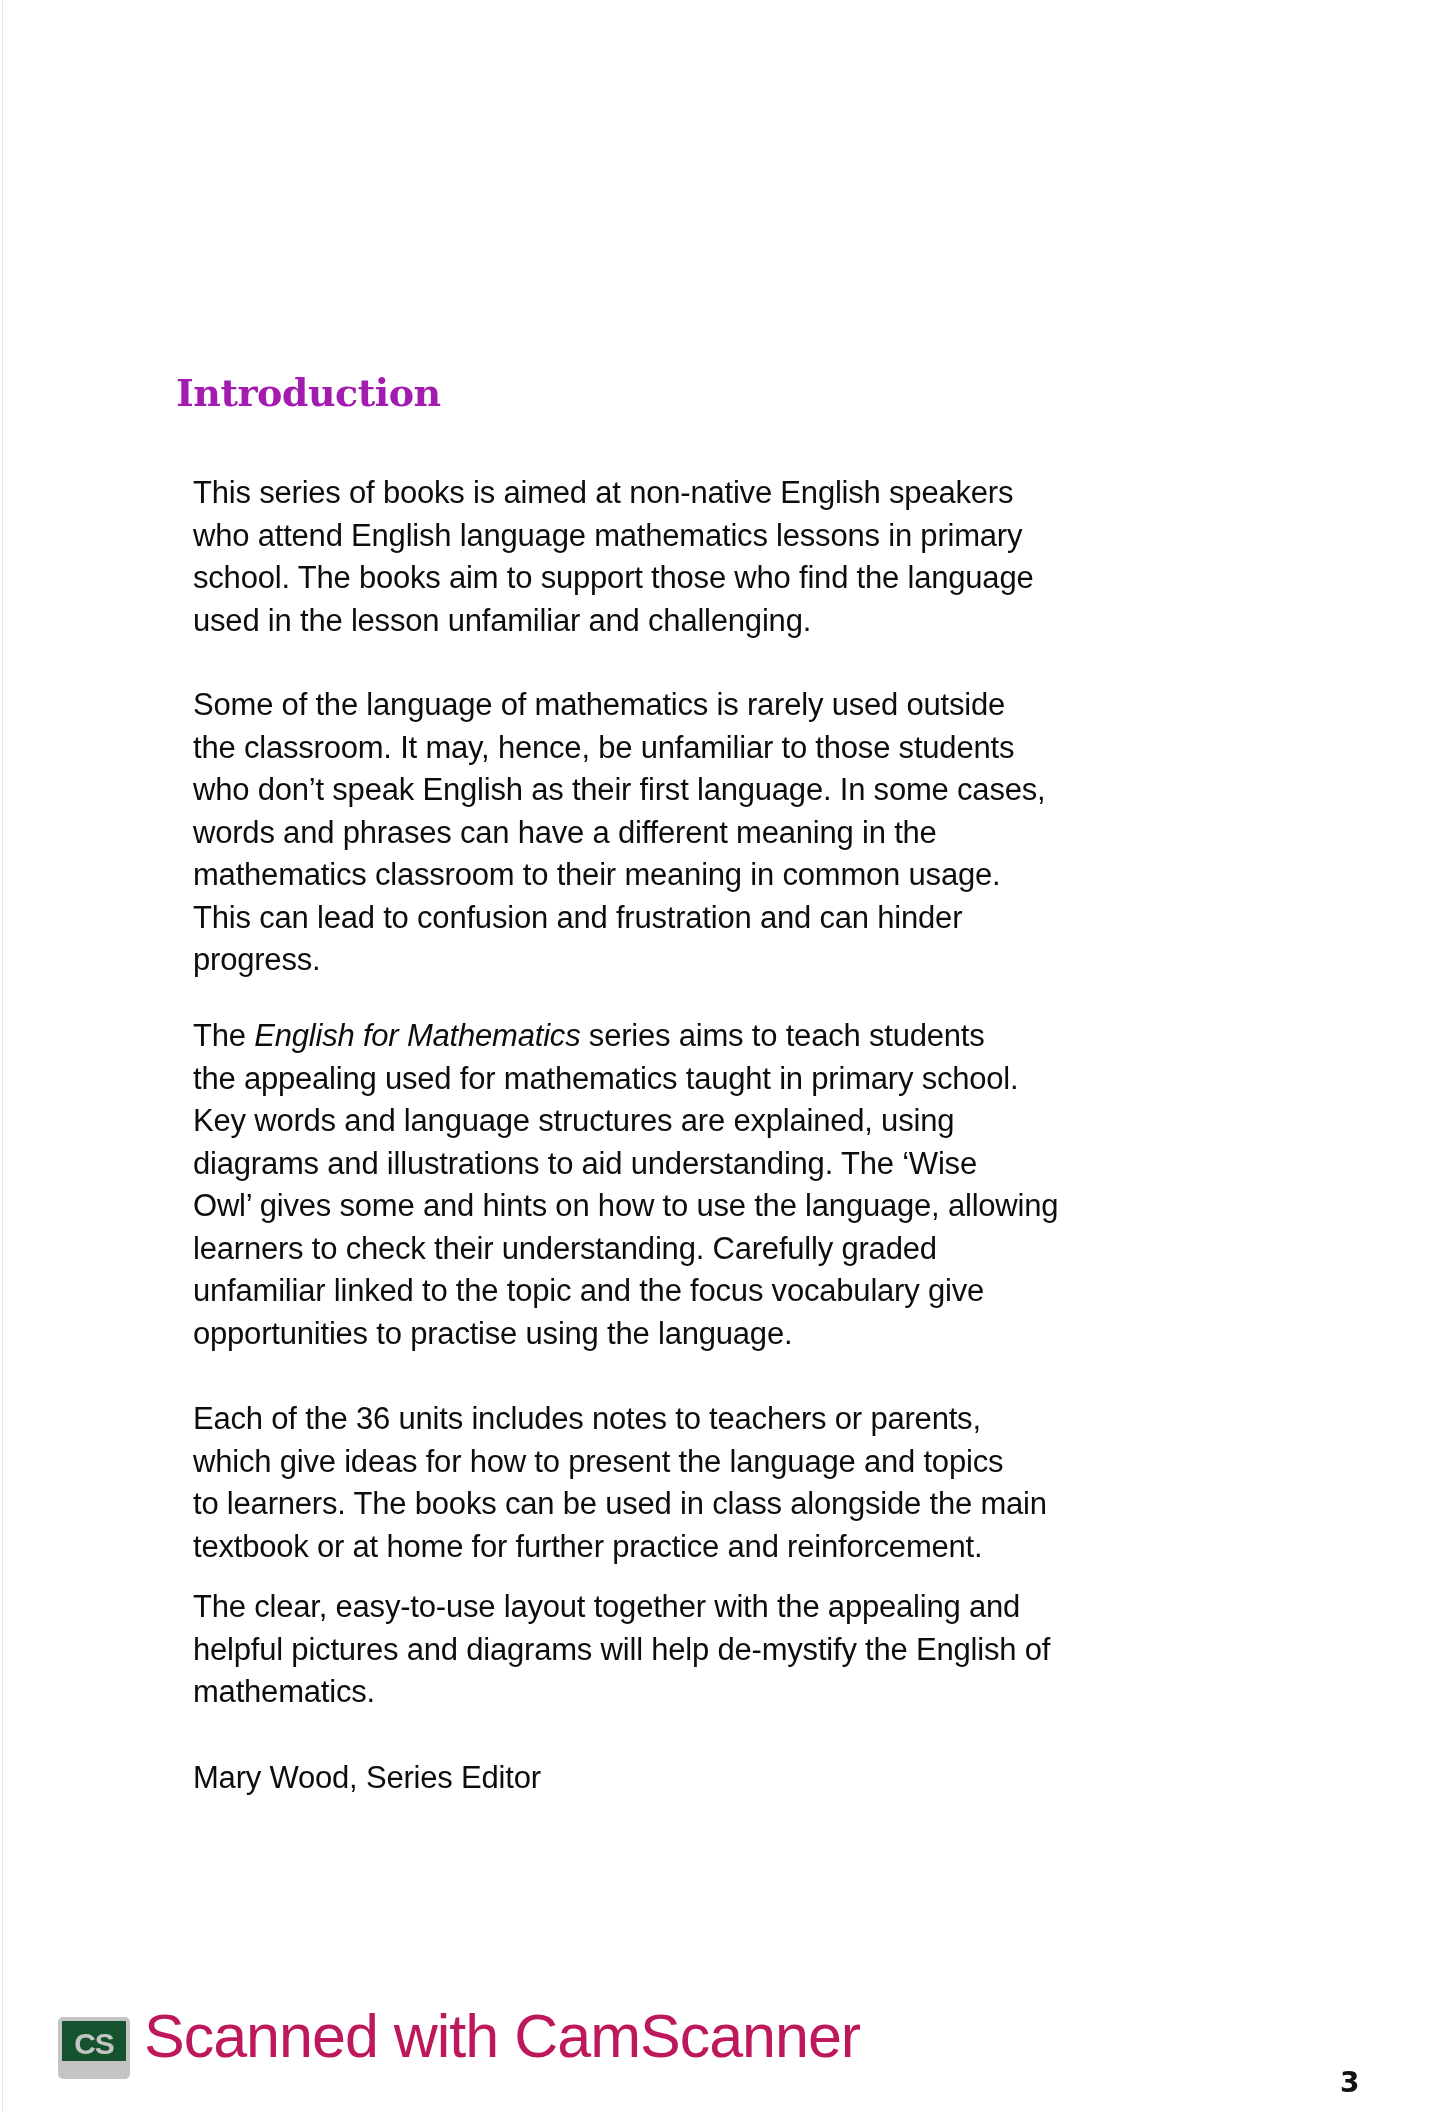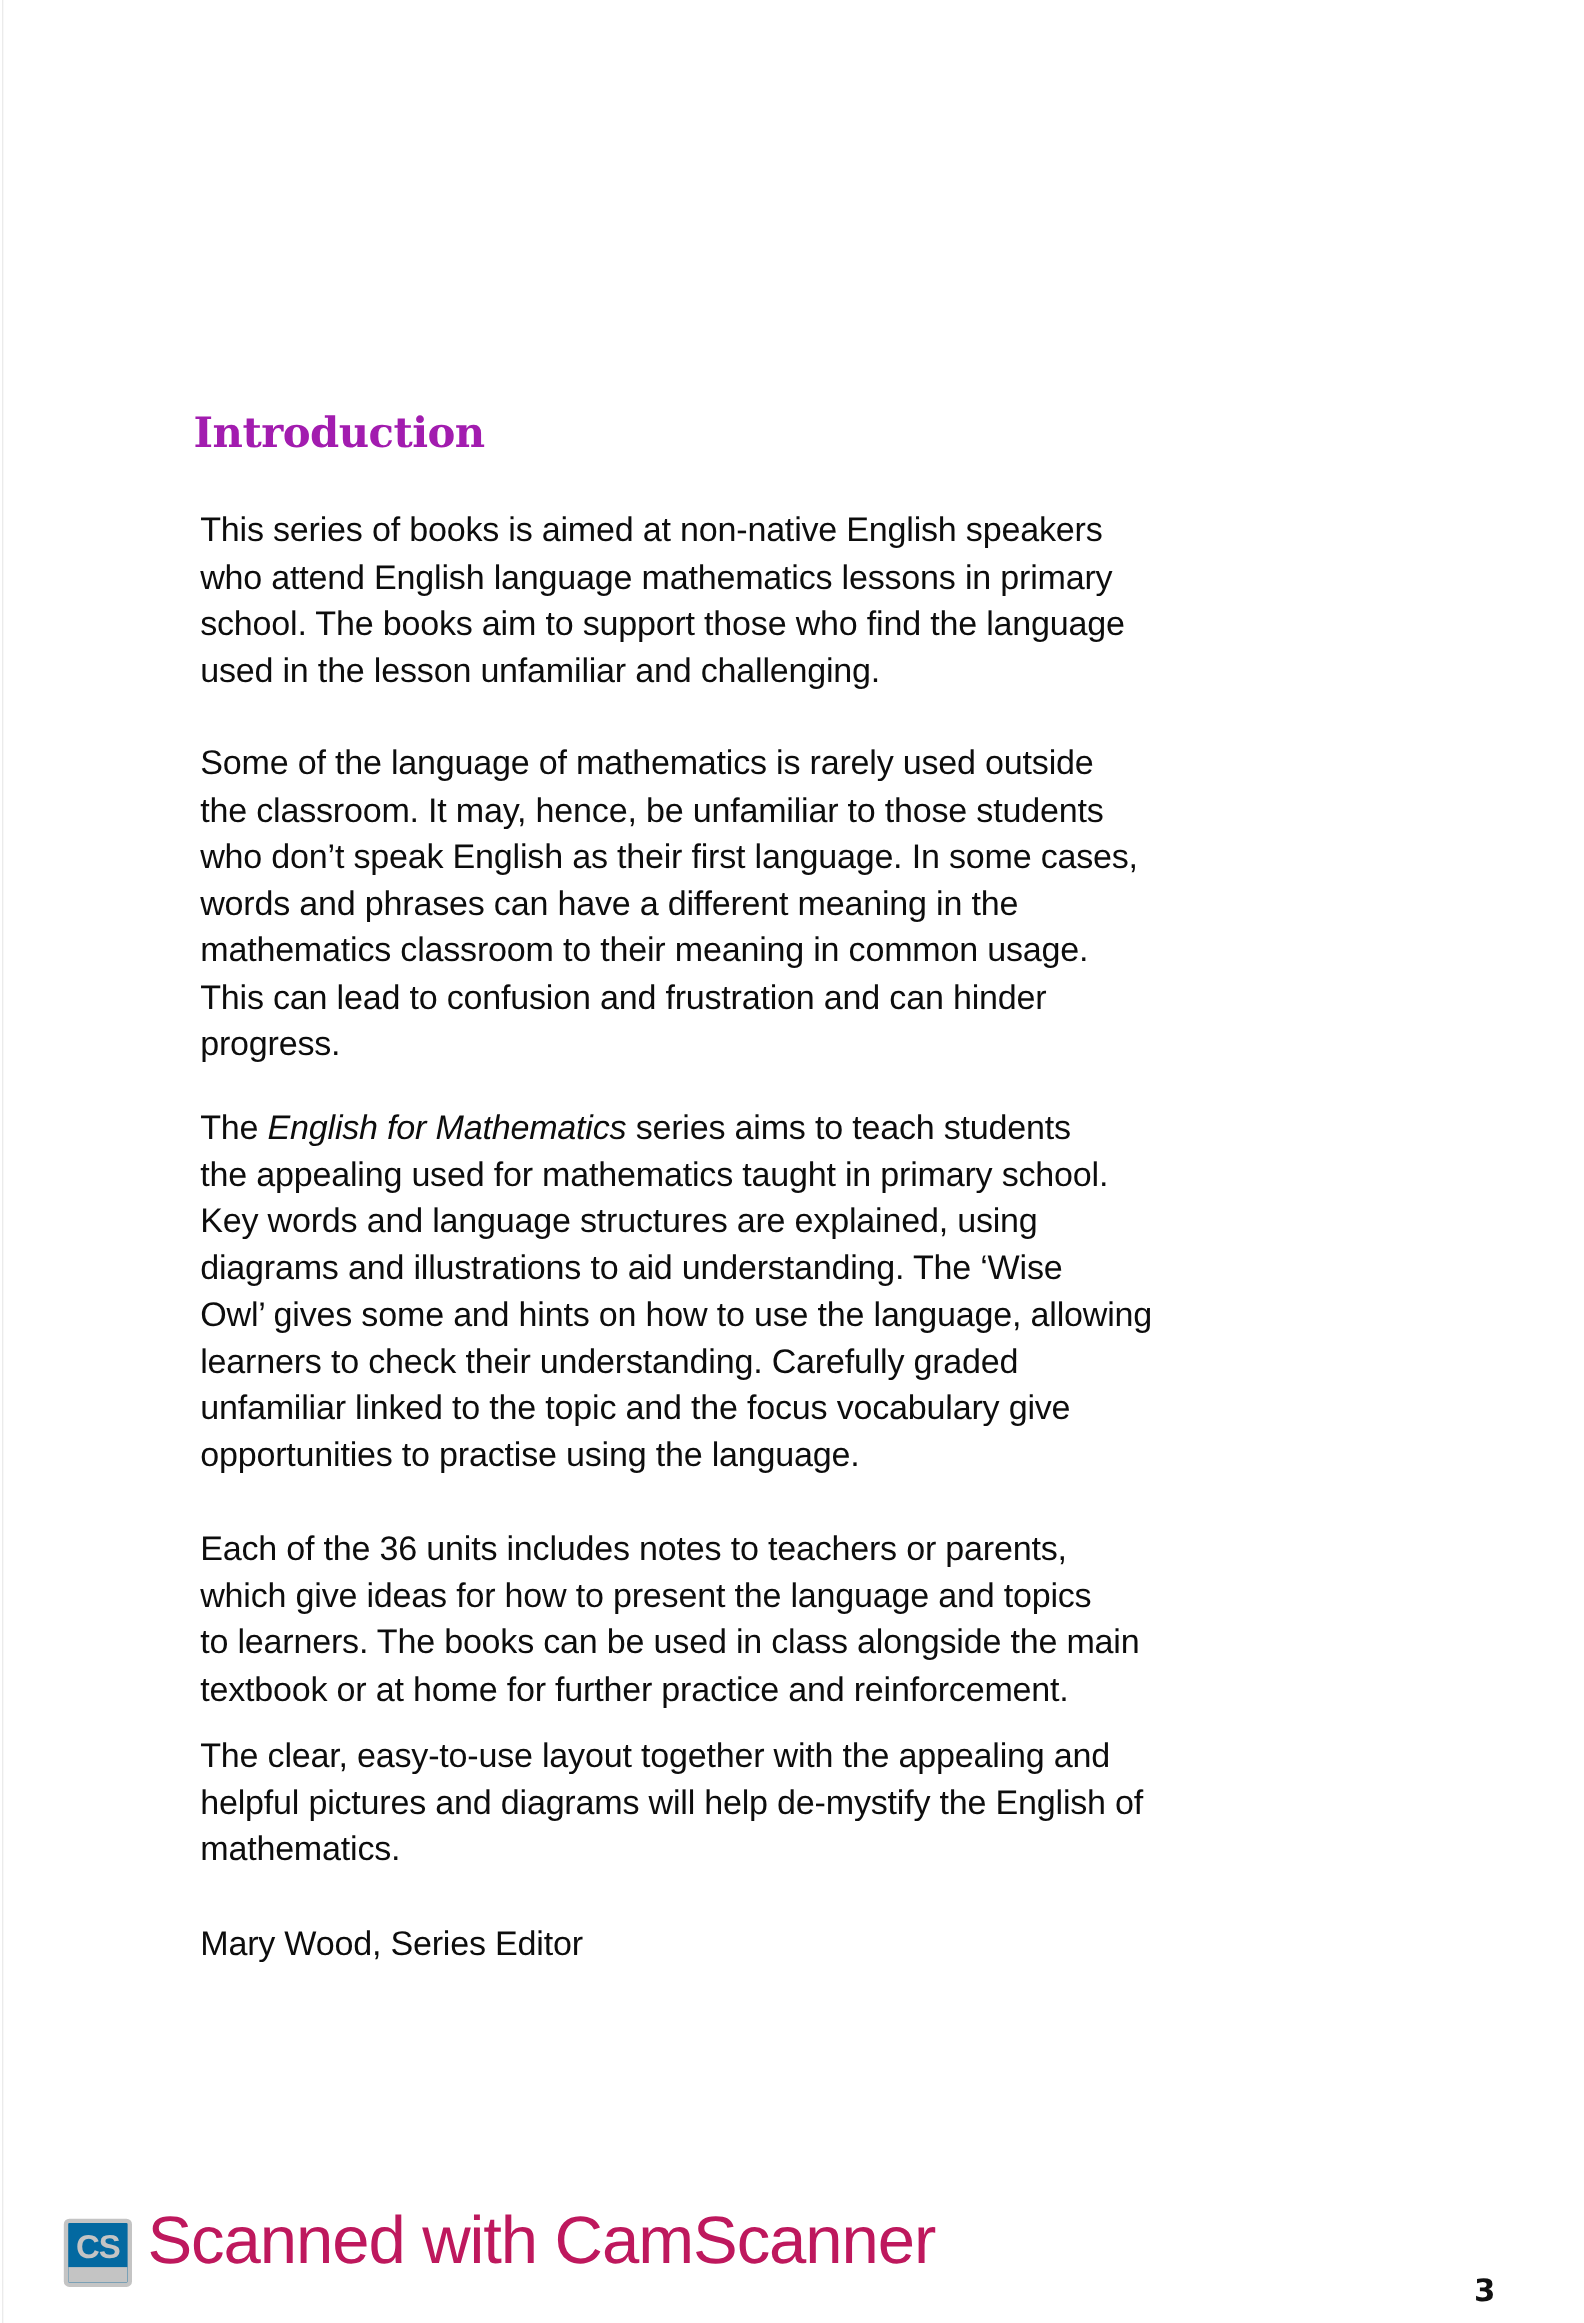--- a/index.html
+++ b/index.html
@@ -31,21 +31,21 @@
       font-family: "DejaVu Serif", serif;
       font-weight: bold;
       font-size: 38px;
       letter-spacing: -0.5px;
       color: #a21caf;
     }
     .para {
       position: absolute;
       left: 178px;
       width: 1040px;
-      margin: 4px;
+      margin: 15px;
       font-family: "Liberation Sans", sans-serif;
       font-size: 31px;
       line-height: 42.5px;
       letter-spacing: -0.2px;
       color: #0d0d0d;
     }
     .para .line { display: block; white-space: nowrap; }
     .p1 { top: 457px; }
     .p2 { top: 669px; }
     .p3 { top: 1000px; }
@@ -55,28 +55,28 @@
     em { font-style: italic; }
     .watermark {
       position: absolute;
       left: 58px;
       top: 1993px;
       display: flex;
       align-items: center;
       gap: 14px;
     }
     .cs-logo {
-      width: 62px;
+      width: 72px;
       height: 62px;
       border-radius: 5px;
       border: 4px solid #c4c4c4;
       box-sizing: border-box;
       position: relative;
       overflow: hidden;
-      background: #0369a1;
+      background: #14532d;
       margin-top: 24px;
     }
     .cs-logo .cs-text {
       position: absolute;
       left: 0; right: 0; top: 6px;
       text-align: center;
       font-family: "Liberation Sans", sans-serif;
       font-weight: bold;
       font-size: 30px;
       color: #c4c4c4;

